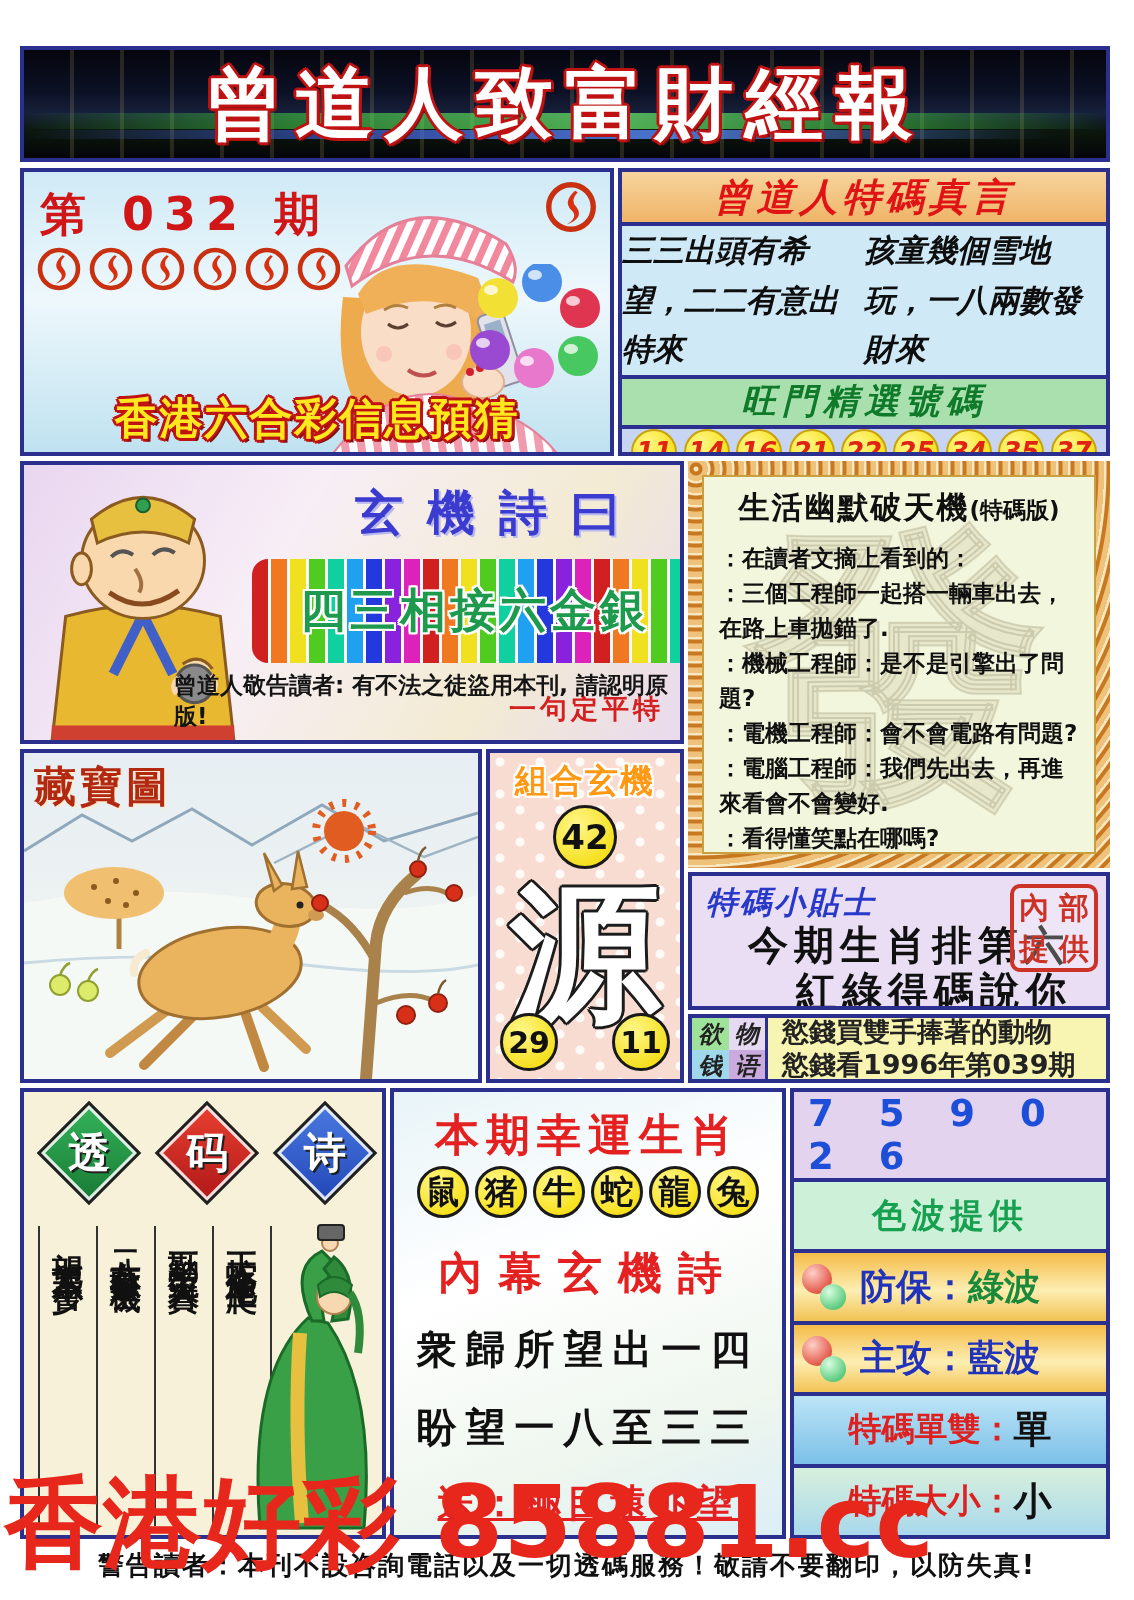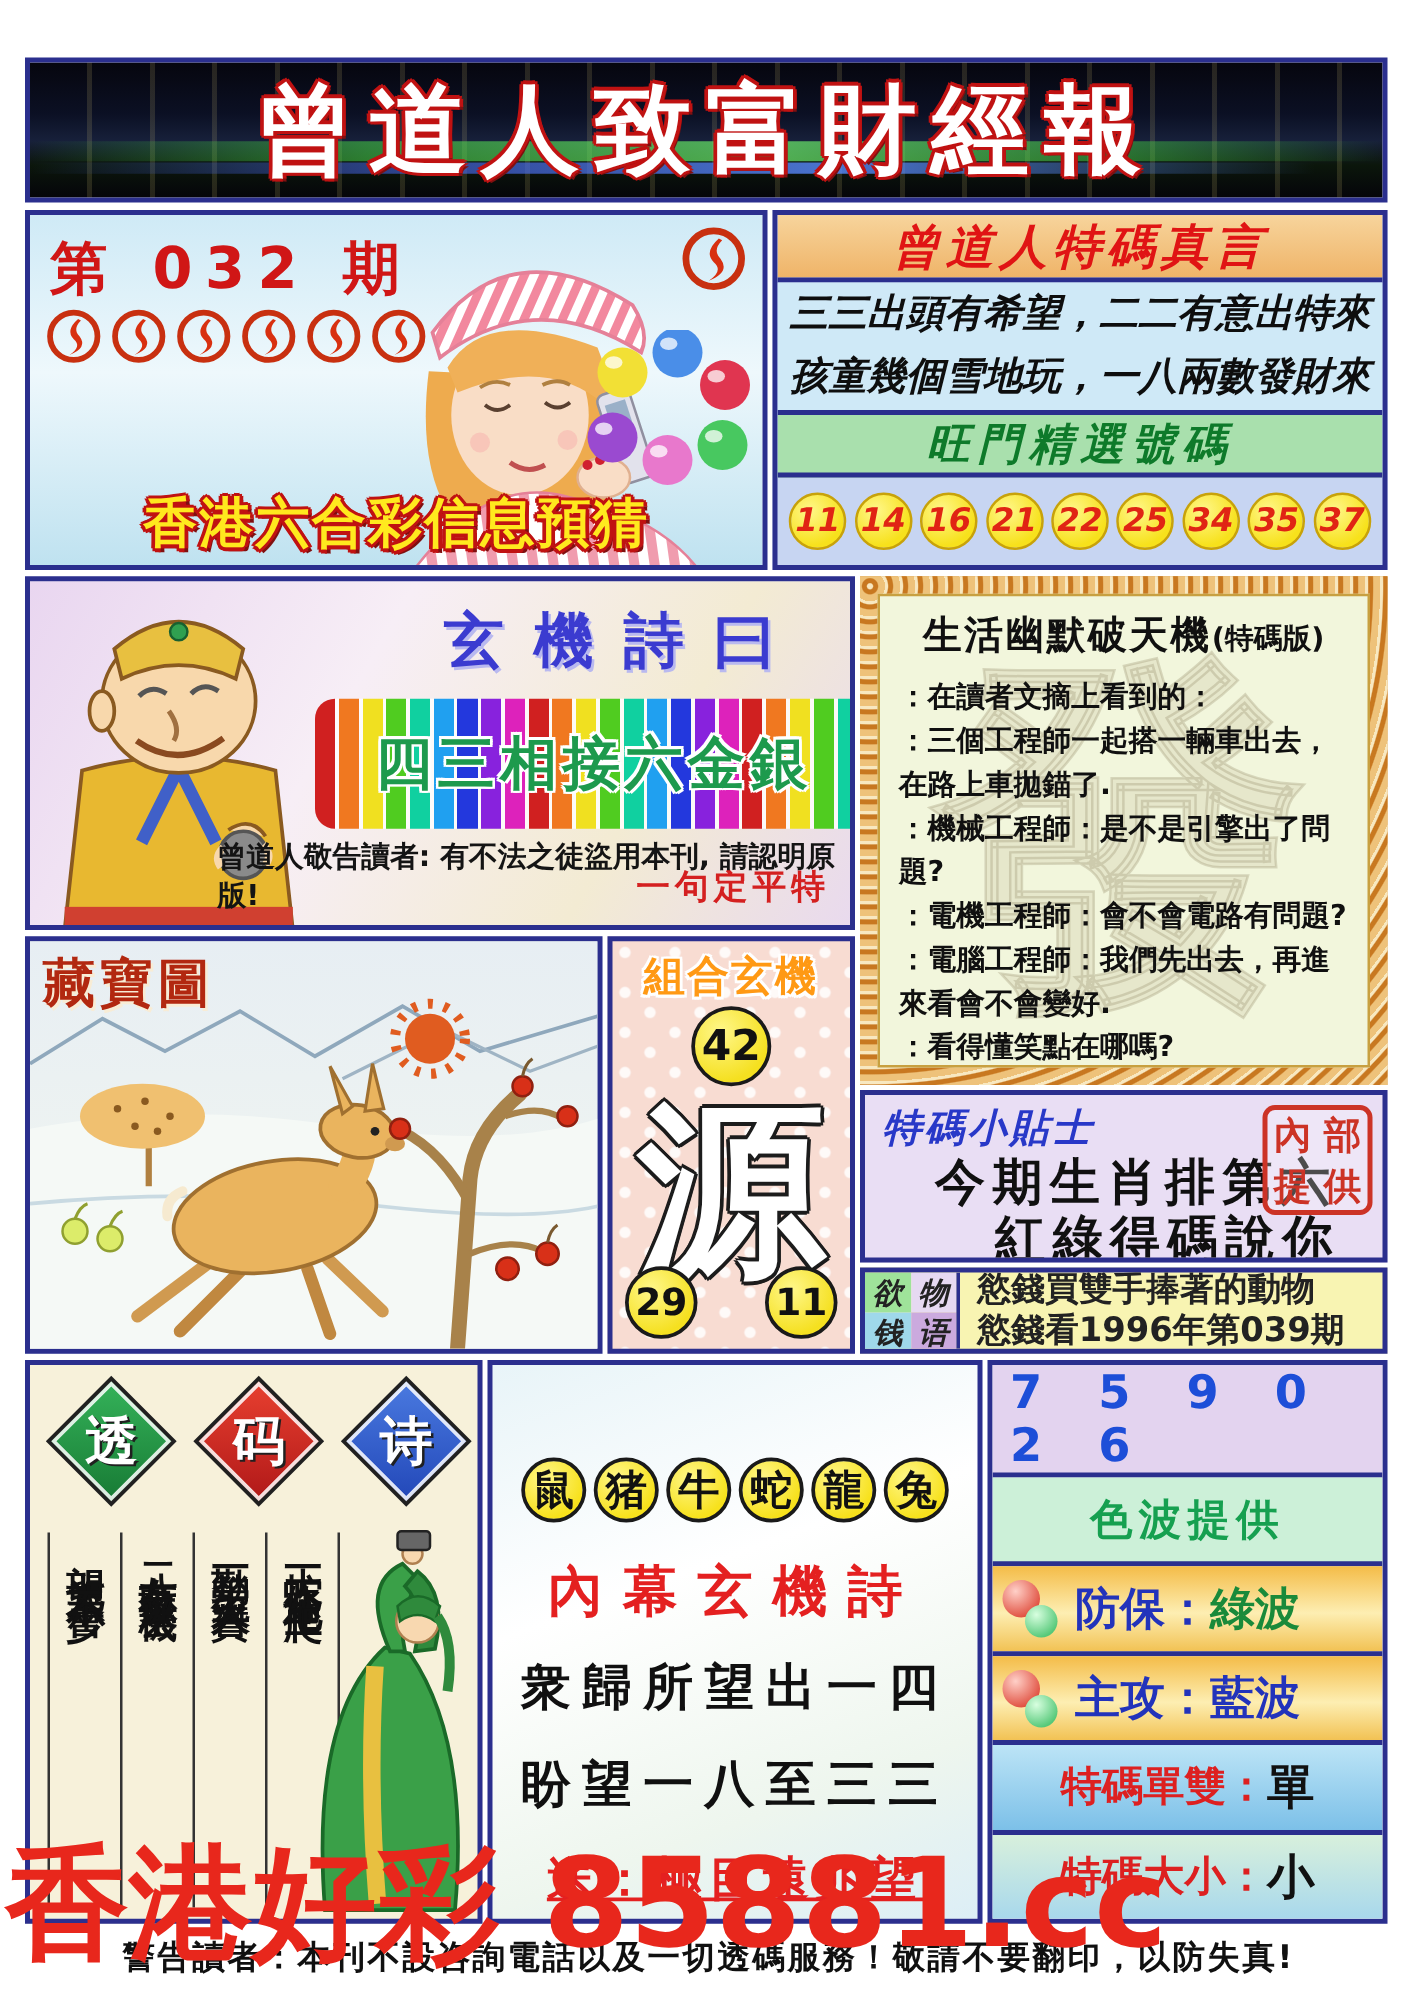--- a/index.html
+++ b/index.html
@@ -31,21 +31,21 @@
   .flame{width:46px;height:46px;}
   .flame-big{position:absolute;right:12px;top:8px;width:54px;height:54px;}
   .woman-svg{position:absolute;right:0;top:0;width:372px;height:288px;}
   .balls-svg{position:absolute;right:6px;top:92px;width:140px;height:126px;}
   .slogan{position:absolute;left:0;right:0;bottom:4px;text-align:center;font-size:43px;font-weight:bold;color:#ffe91e;letter-spacing:2px;}
 
   
   .p-topright{left:618px;top:168px;width:492px;height:288px;display:flex;flex-direction:column;background:#c7d5f2;}
   .tr-head{height:54px;background:linear-gradient(180deg,#f7d49c,#efb468);border-bottom:4px solid #2b2f8e;
        font-size:38px;font-weight:bold;font-style:italic;color:#e01414;letter-spacing:5px;}
-  .tr-poem{flex:1;background:#cfe9f7;border-bottom:4px solid #2b2f8e;display:flex;flex-direction:column;
+  .tr-poem{flex:1;background:#cfe9f7;border-bottom:4px solid #2b2f8e;display:flex;flex-direction:row;
        align-items:center;justify-content:center;font-size:31px;font-weight:bold;font-style:italic;color:#0e0e0e;line-height:1.6;}
   .tr-green{height:50px;background:#a9e0ad;border-bottom:4px solid #2b2f8e;
        font-size:35px;font-weight:bold;font-style:italic;color:#0e7a2a;letter-spacing:6px;}
   .tr-nums{height:70px;display:flex;align-items:center;justify-content:space-around;padding:0 6px;}
   .numball{width:46px;height:46px;border-radius:50%;background:radial-gradient(circle at 35% 30%,#fff78a,#f7e11c 70%);
        border:2px solid #c8a20a;color:#e02414;font-size:26px;font-weight:bold;font-style:italic;display:flex;align-items:center;justify-content:center;}
 
   
   .p-mystic{left:20px;top:461px;width:664px;height:283px;
        background:linear-gradient(120deg,#e9d6f0 0%,#f7eef6 38%,#f3ebd3 72%,#e9daee 100%);}
@@ -426,20 +426,21 @@
       <path d="M118 96 Q128 52 104 34 L94 46 Q110 62 102 98 Z" fill="#2f8a3c" stroke="#1a6a28" stroke-width="3"></path>
       <circle cx="100" cy="20" r="8" fill="#f8d8b0" stroke="#b08050" stroke-width="2"></circle>
       <rect x="88" y="2" width="26" height="15" rx="3" fill="#666" stroke="#222" stroke-width="2"></rect>
       <circle cx="104" cy="74" r="17" fill="#f8d8b0" stroke="#b08050" stroke-width="2"></circle>
       <path d="M88 62 Q104 46 122 62 L118 74 Q104 64 90 74 Z" fill="#2f8a3c" stroke="#1a6a28" stroke-width="2"></path>
       <path d="M120 70 Q134 90 128 130" stroke="#2f8a3c" stroke-width="8" fill="none"></path>
     </svg>
   </div>
 
   <div class="panel p-lucky">
+    <div class="lk-title">本期幸運生肖</div>
     <div class="lk-zodiac">
       <span class="zball">鼠</span>
       <span class="zball">猪</span>
       <span class="zball">牛</span>
       <span class="zball">蛇</span>
       <span class="zball">龍</span>
       <span class="zball">兔</span>
     </div>
     <div class="lk-inner">內幕玄機詩</div>
     <div class="lk-v1">衆歸所望出一四</div>

